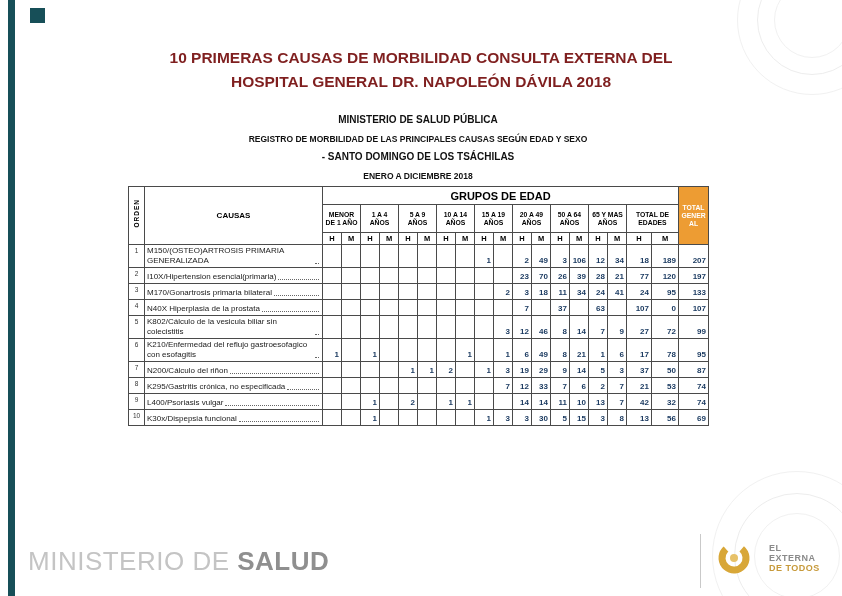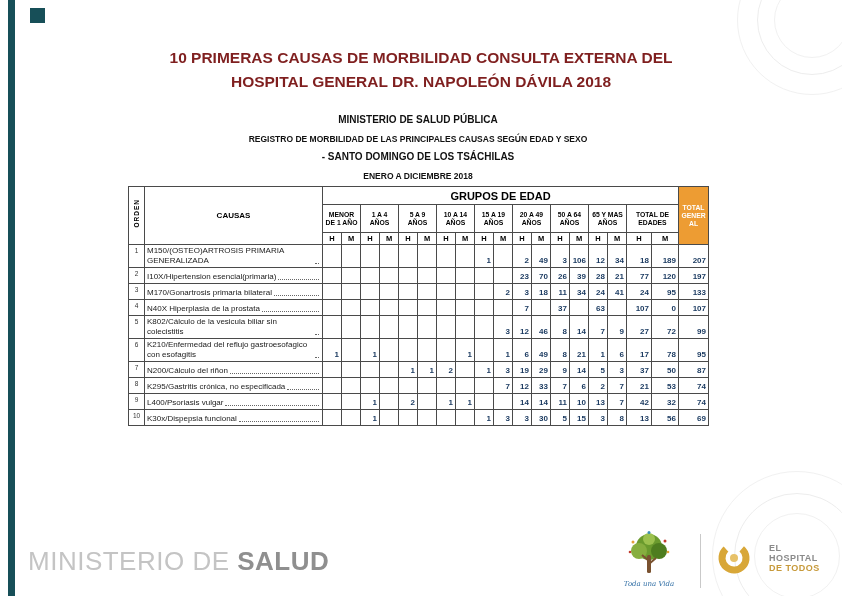--- a/index.html
+++ b/index.html
@@ -437,44 +437,28 @@
             <td class="num-td">69</td>
           </tr>
         </tbody>
     </table>
   </div>
 
   <div class="msp-logo">
     <span class="msp-light">MINISTERIO DE </span><span class="msp-bold">SALUD</span>
   </div>
 
-  <div class="vida-logo">
-    <svg width="58" height="48" viewBox="0 0 58 48">
-      <circle cx="29" cy="17" r="13" fill="#6a9a2d"></circle>
-      <circle cx="19" cy="21" r="8" fill="#86ae3f"></circle>
-      <circle cx="39" cy="21" r="8" fill="#4e7d1f"></circle>
-      <circle cx="29" cy="9" r="6" fill="#9cc14e"></circle>
-      <rect x="27" y="25" width="4" height="18" rx="1.5" fill="#7a5230"></rect>
-      <path d="M29 31 L22 25 M29 34 L36 28" stroke="#7a5230" stroke-width="2" fill="none"></path>
-      <circle cx="13" cy="12" r="1.5" fill="#e2a13a"></circle>
-      <circle cx="45" cy="11" r="1.5" fill="#c23b2e"></circle>
-      <circle cx="29" cy="2.5" r="1.5" fill="#3d8fb4"></circle>
-      <circle cx="48" cy="22" r="1.3" fill="#e2a13a"></circle>
-      <circle cx="10" cy="22" r="1.3" fill="#c23b2e"></circle>
-    </svg>
-    <div class="vida-text">Toda una Vida</div>
-  </div>
 
   <div class="footer-divider"></div>
 
   <div class="gob-logo">
     <svg width="40" height="40" viewBox="0 0 40 40">
       <circle cx="20" cy="20" r="12" fill="none" stroke="#d8a738" stroke-width="7" stroke-dasharray="58 18" transform="rotate(-50 20 20)"></circle>
       <circle cx="20" cy="20" r="4" fill="#e7c168"></circle>
     </svg>
     <div class="gob-text">
       <div class="gob-gray">EL</div>
-      <div class="gob-gray">HOSPITAL</div>
+      <div class="gob-gray">EXTERNA</div>
       <div class="gob-gold">DE TODOS</div>
     </div>
   </div>
 
 </div>
 
 </body></html>

